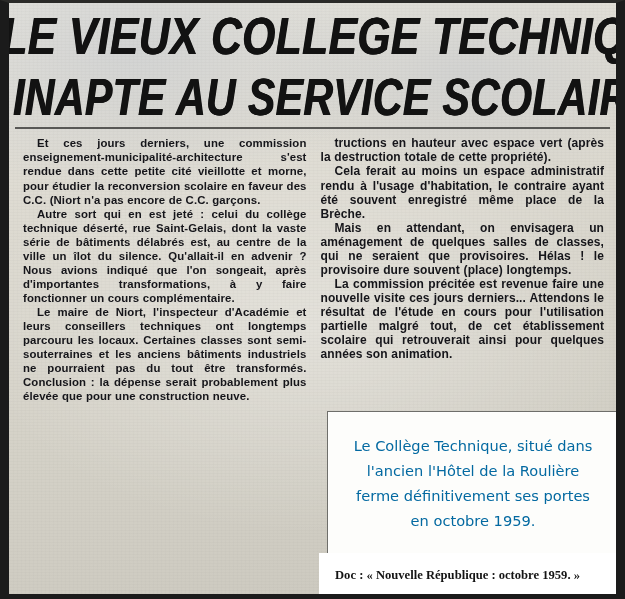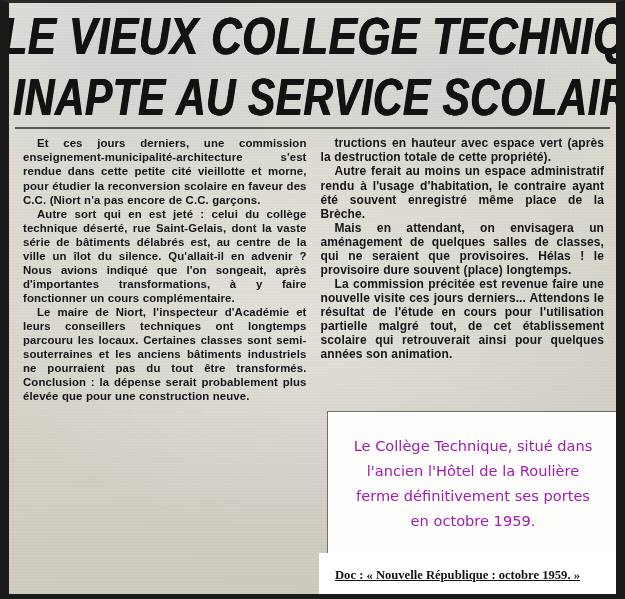--- a/index.html
+++ b/index.html
@@ -119,21 +119,21 @@
     box-shadow: 0 0 0 1px rgba(255,255,255,0.6) inset;
     z-index: 6;
     display: flex;
     align-items: center;
     justify-content: center;
   }
   #caption-text {
     font-family: "DejaVu Sans", sans-serif;
     font-size: 14.6px;
     line-height: 25px;
-    color: #a21caf;
+    color: #0369a1;
     text-align: center;
     padding: 0 8px;
   }
   #caption-text .cl { display: block; white-space: nowrap; }
 
   
   #source-strip {
     position: absolute;
     left: 310px;
     top: 550px;
@@ -144,21 +144,20 @@
     display: flex;
     align-items: center;
   }
   #source-note {
     font-family: "Liberation Serif", serif;
     font-weight: bold;
     font-size: 12.6px;
     color: #141414;
     padding-left: 16px;
     white-space: nowrap;
-    text-decoration: underline;
   }
 </style>
 </head>
 <body>
 
 <div id="clipping">
 
   <div id="paper"></div>
   <div id="grain"></div>
 
@@ -173,21 +172,21 @@
     <div class="columns">
 
       <div class="col" id="col-left">
         <p>Et ces jours derniers, une commission enseignement-municipalité-architecture s'est rendue dans cette petite cité vieillotte et morne, pour étudier la reconversion scolaire en faveur des C.C. (Niort n'a pas encore de C.C. garçons.</p>
         <p>Autre sort qui en est jeté : celui du collège technique déserté, rue Saint-Gelais, dont la vaste série de bâtiments délabrés est, au centre de la ville un îlot du silence. Qu'allait-il en advenir ? Nous avions indiqué que l'on songeait, après d'importantes transformations, à y faire fonctionner un cours complémentaire.</p>
         <p>Le maire de Niort, l'inspecteur d'Académie et leurs conseillers techniques ont longtemps parcouru les locaux. Certaines classes sont semi-souterraines et les anciens bâtiments industriels ne pourraient pas du tout être transformés. Conclusion : la dépense serait probablement plus élevée que pour une construction neuve.</p>
       </div>
 
       <div class="col" id="col-right">
         <p>tructions en hauteur avec espace vert (après la destruction totale de cette propriété).</p>
-        <p>Autre ferait au moins un espace administratif rendu à l'usage d'habitation, le contraire ayant été souvent enregistré même place de la Brèche.</p>
+        <p>Cela ferait au moins un espace administratif rendu à l'usage d'habitation, le contraire ayant été souvent enregistré même place de la Brèche.</p>
         <p>Mais en attendant, on envisagera un aménagement de quelques salles de classes, qui ne seraient que provisoires. Hélas ! le provisoire dure souvent (place) longtemps.</p>
         <p>La commission précitée est revenue faire une nouvelle visite ces jours derniers... Attendons le résultat de l'étude en cours pour l'utilisation partielle malgré tout, de cet établissement scolaire qui retrouverait ainsi pour quelques années son animation.</p>
       </div>
 
     </div>
 
     <div id="caption-box">
       <div id="caption-text">
         <span class="cl">Le Collège Technique, situé dans</span>
         <span class="cl">l'ancien l'Hôtel de la Roulière</span>

